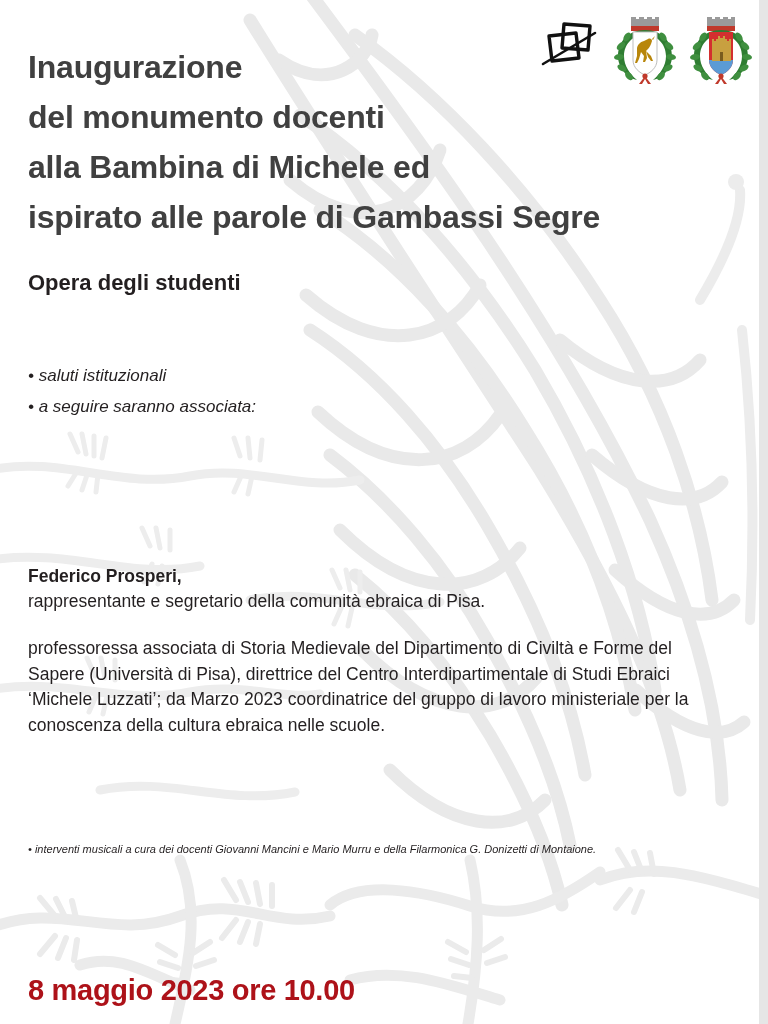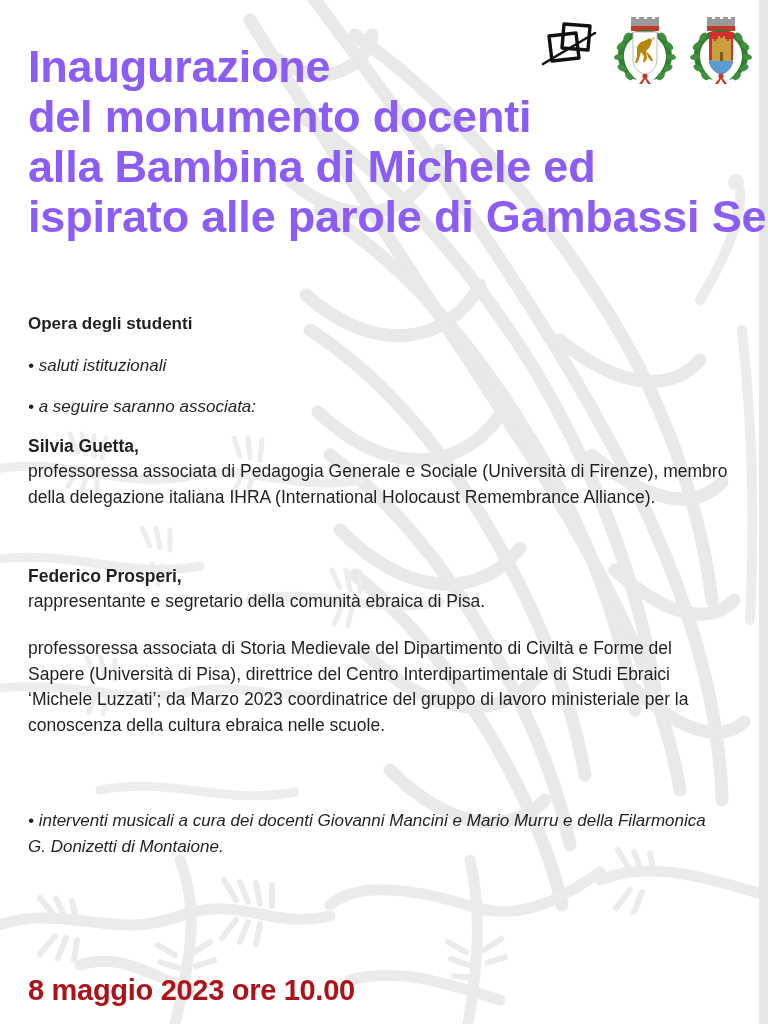--- a/index.html
+++ b/index.html
@@ -54,74 +54,73 @@
     gap: 10px;
   }
   .logo-row .logo { display: block; }
 
   
   .title {
     position: absolute;
     left: 28px;
     top: 42px;
     width: 690px;
-    color: #8b5cf6;
-    font-size: 45px;
+    color: #404040;
+    font-size: 32px;
     font-weight: bold;
     line-height: 50px;
     letter-spacing: -0.2px;
   }
   .title .tline { display: block; white-space: nowrap; }
 
   
   .block {
     position: absolute;
     left: 28px;
     color: #231f20;
   }
   .opera {
     top: 270px;
     width: 700px;
-    font-size: 17px;
+    font-size: 22px;
     font-weight: bold;
     line-height: 25px;
-    margin-top: 41px;
   }
   .opera .oline { display: block; }
 
   .bullet-line {
     font-size: 17px;
     font-style: italic;
     line-height: 25px;
     width: 700px;
   }
-  .b1 { top: 353px; }
+  .b1 { top: 363px; }
   .b2 { top: 394px; }
 
   .speaker { width: 700px; }
   .speaker .name {
     font-size: 17.5px;
     font-weight: bold;
     line-height: 25px;
     display: block;
   }
   .speaker .desc {
     font-size: 17.5px;
     font-weight: normal;
     line-height: 25.5px;
     display: block;
   }
   .sp1 { top: 434px; }
   .sp2 { top: 564px; }
   .sp3 { top: 636px; }
 
   .music {
-    top: 808px;
+    top: 836px;
     width: 690px;
-    font-size: 17px;
+    font-size: 11px;
     font-style: italic;
     line-height: 26px;
   }
 
   .date {
     position: absolute;
     left: 28px;
     top: 967px;
     color: #ad1219;
     font-size: 29px;
@@ -386,24 +385,20 @@
       <span class="tline">ispirato alle parole di Gambassi Segre</span>
     </div>
 
     <div class="block opera">
       <span class="oline">Opera degli studenti</span>
     </div>
 
     <div class="block bullet-line b1">• saluti istituzionali</div>
     <div class="block bullet-line b2">• a seguire saranno associata:</div>
 
-    <div class="block speaker sp1">
-      <span class="name">Silvia Guetta,</span>
-      <span class="desc">professoressa associata di Pedagogia Generale e Sociale (Università di Firenze), membro della delegazione italiana IHRA (International Holocaust Remembrance Alliance).</span>
-    </div>
 
     <div class="block speaker sp2">
       <span class="name">Federico Prosperi,</span>
       <span class="desc">rappresentante e segretario della comunità ebraica di Pisa.</span>
     </div>
 
     <div class="block speaker sp3">
       <span class="desc">professoressa associata di Storia Medievale del Dipartimento di Civiltà e Forme del Sapere (Università di Pisa), direttrice del Centro Interdipartimentale di Studi Ebraici ‘Michele Luzzati’; da Marzo 2023 coordinatrice del gruppo di lavoro ministeriale per la conoscenza della cultura ebraica nelle scuole.</span>
     </div>
 

